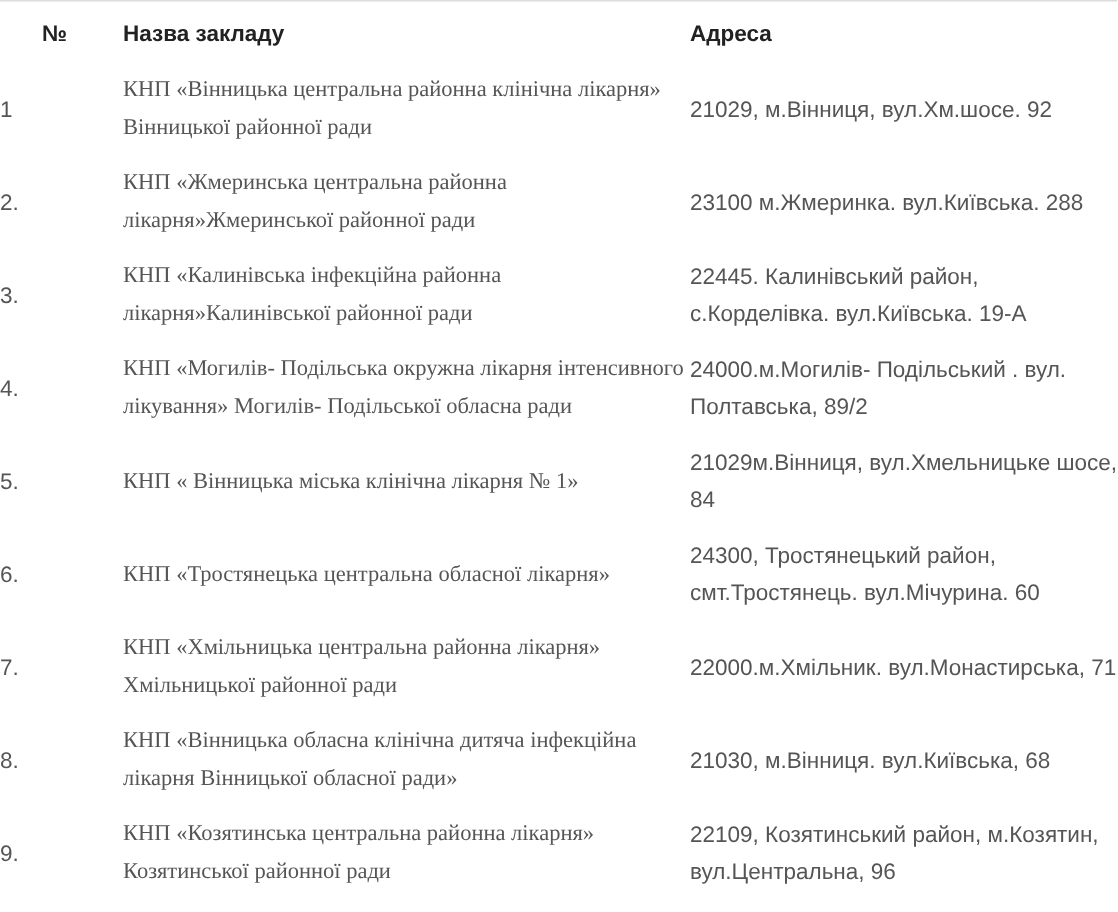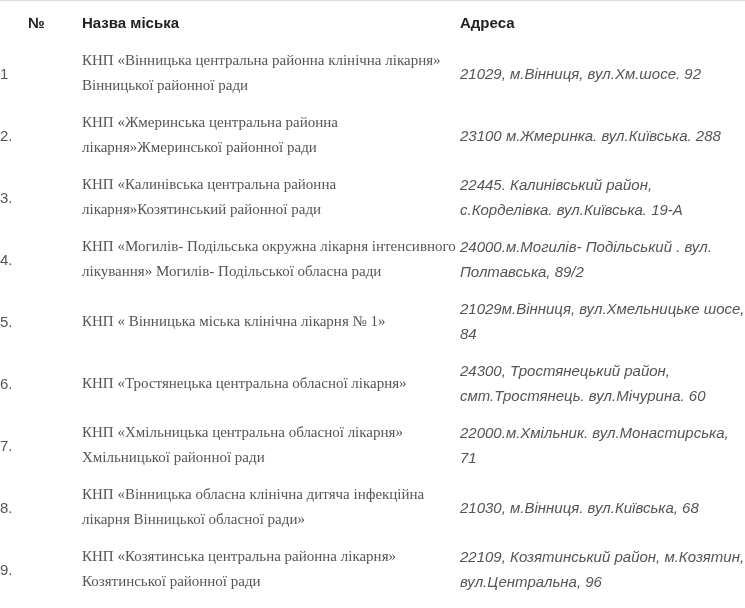--- a/index.html
+++ b/index.html
@@ -45,56 +45,55 @@
   td.c-num {
     padding-left: 28px;
     color: #555555;
   }
   td.c-name {
     padding-right: 8px;
     font-family: Liberation Serif, serif;
   }
   td.c-addr {
     padding-right: 12px;
-    font-style: italic;
   }
 </style>
 </head>
 <body>
 
 <div class="page">
   <table class="facilities">
     <colgroup>
       <col class="col-num">
       <col class="col-name">
       <col class="col-addr">
     </colgroup>
     <thead>
       <tr>
         <th class="h-num">№</th>
-        <th class="h-name">Назва міська</th>
+        <th class="h-name">Назва закладу</th>
         <th class="h-addr">Адреса</th>
       </tr>
     </thead>
     <tbody>
   <tr>
     <td class="c-num">1</td>
     <td class="c-name">КНП «Вінницька центральна районна клінічна лікарня» Вінницької районної ради</td>
     <td class="c-addr">21029, м.Вінниця, вул.Хм.шосе. 92</td>
   </tr>
 
   <tr>
     <td class="c-num">2.</td>
     <td class="c-name">КНП «Жмеринська центральна районна лікарня»Жмеринської районної ради</td>
     <td class="c-addr">23100 м.Жмеринка. вул.Київська. 288</td>
   </tr>
 
   <tr>
     <td class="c-num">3.</td>
-    <td class="c-name">КНП «Калинівська центральна районна лікарня»Козятинський районної ради</td>
+    <td class="c-name">КНП «Калинівська інфекційна районна лікарня»Калинівської районної ради</td>
     <td class="c-addr">22445. Калинівський район, с.Корделівка. вул.Київська. 19-А</td>
   </tr>
 
   <tr>
     <td class="c-num">4.</td>
     <td class="c-name">КНП «Могилів- Подільська окружна лікарня інтенсивного лікування» Могилів- Подільської обласна ради</td>
     <td class="c-addr">24000.м.Могилів- Подільський . вул. Полтавська, 89/2</td>
   </tr>
 
   <tr>
@@ -104,21 +103,21 @@
   </tr>
 
   <tr>
     <td class="c-num">6.</td>
     <td class="c-name">КНП «Тростянецька центральна обласної лікарня»</td>
     <td class="c-addr">24300, Тростянецький район, смт.Тростянець. вул.Мічурина. 60</td>
   </tr>
 
   <tr>
     <td class="c-num">7.</td>
-    <td class="c-name">КНП «Хмільницька центральна обласної лікарня» Хмільницької районної ради</td>
+    <td class="c-name">КНП «Хмільницька центральна районна лікарня» Хмільницької районної ради</td>
     <td class="c-addr">22000.м.Хмільник. вул.Монастирська, 71</td>
   </tr>
 
   <tr>
     <td class="c-num">8.</td>
     <td class="c-name">КНП «Вінницька обласна клінічна дитяча інфекційна лікарня Вінницької обласної ради»</td>
     <td class="c-addr">21030, м.Вінниця. вул.Київська, 68</td>
   </tr>
 
   <tr>

